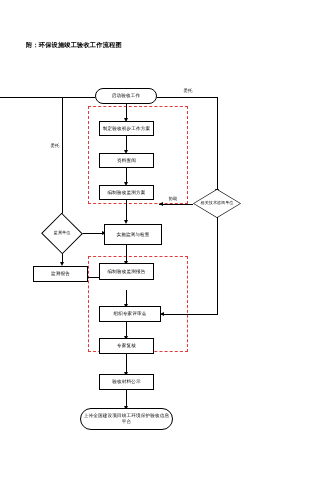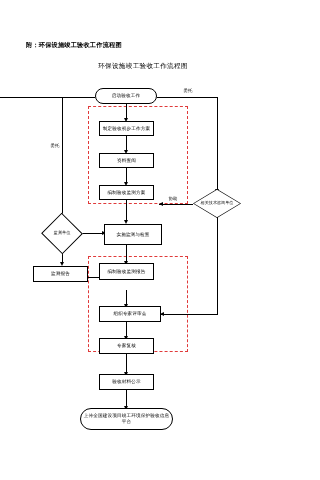--- a/index.html
+++ b/index.html
@@ -72,21 +72,20 @@
     writing-mode:vertical-rl;text-orientation:upright;
     letter-spacing:.4px;white-space:nowrap;line-height:1;
   }
 </style>
 </head>
 <body>
 
 <div class="page">
 
   <div class="doc-title">附：环保设施竣工验收工作流程图</div>
-  <div class="chart-title">环保设施竣工验收工作流程图</div>
 
   <div class="dashed-group" style="left:88px;top:106px;width:100px;height:98px;"></div>
   <div class="dashed-group" style="left:88px;top:256px;width:100px;height:96px;"></div>
 
   <div class="ln lnv" style="left:126px;top:104px;height:16px;"></div>
   <div class="arrow arr-down" style="left:123.5px;top:118px;"></div>
 
   <div class="ln lnv" style="left:126px;top:136px;height:16px;"></div>
   <div class="arrow arr-down" style="left:123.5px;top:150px;"></div>
 

